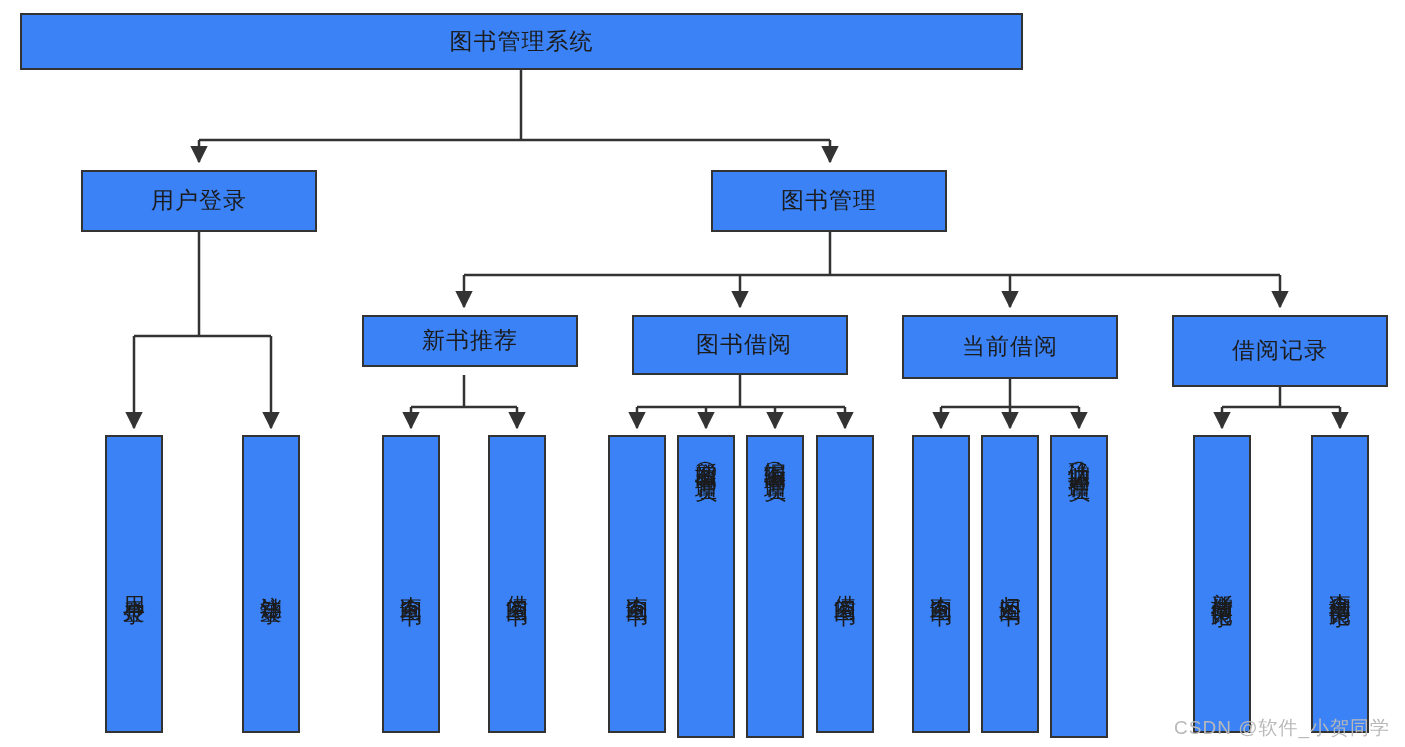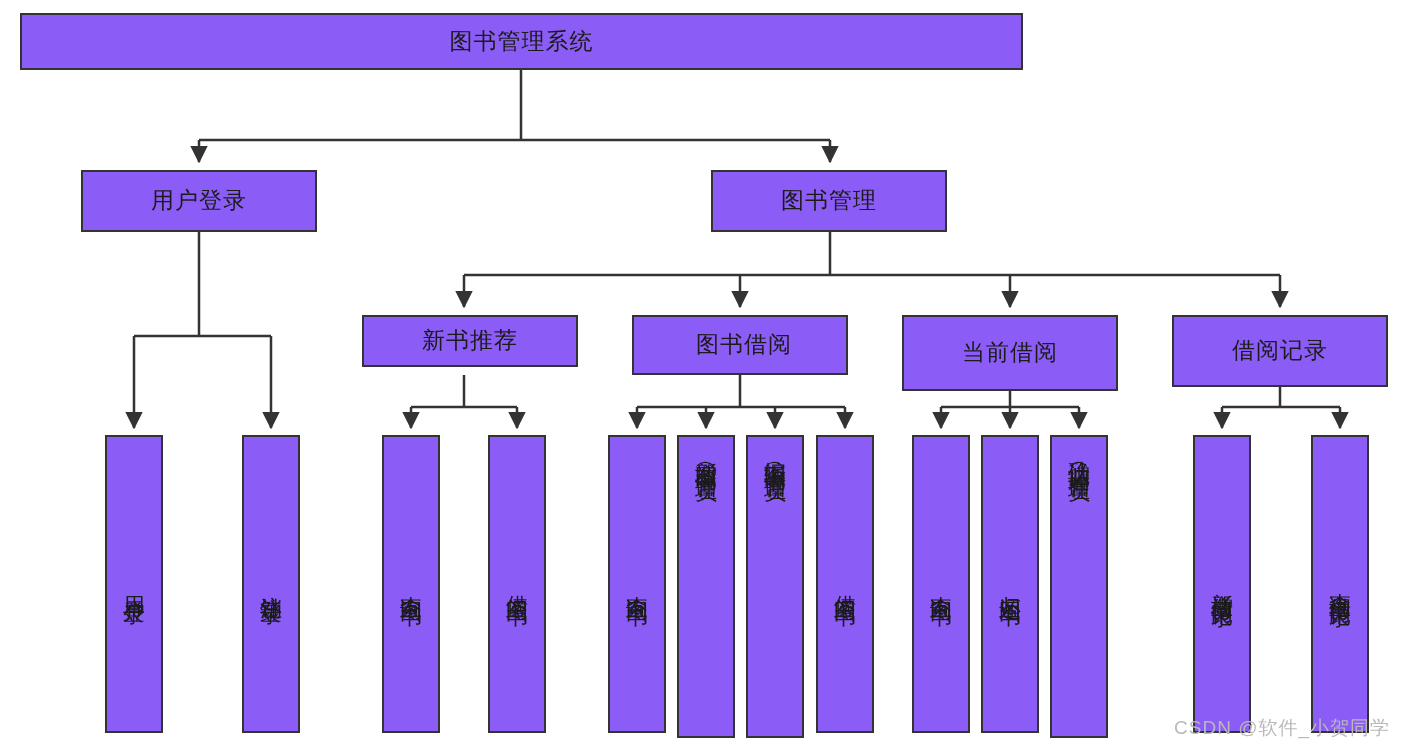--- a/index.html
+++ b/index.html
@@ -22,21 +22,21 @@
     left: 0;
     top: 0;
     width: 1405px;
     height: 747px;
     pointer-events: none;
   }
   .node {
     position: absolute;
     box-sizing: border-box;
     border: 2.5px solid #333333;
-    background: #8b5cf6;
+    background: #3b82f6;
     display: flex;
     align-items: center;
     justify-content: center;
     color: #1b1b1b;
     text-align: center;
   }
   .node.h {
     font-size: 23px;
     letter-spacing: 1px;
     line-height: 1.1;
@@ -134,21 +134,21 @@
     </g>
   </svg>
 
   <div class="node root h" style="left:20px;top:13px;width:1003px;height:57px;">图书管理系统</div>
 
   <div class="node h" style="left:81px;top:170px;width:236px;height:62px;">用户登录</div>
   <div class="node h" style="left:711px;top:170px;width:236px;height:62px;">图书管理</div>
 
   <div class="node h" style="left:362px;top:315px;width:216px;height:52px;">新书推荐</div>
   <div class="node h" style="left:632px;top:315px;width:216px;height:60px;padding-left:8px;">图书借阅</div>
-  <div class="node h" style="left:902px;top:315px;width:216px;height:76px;">当前借阅</div>
+  <div class="node h" style="left:902px;top:315px;width:216px;height:64px;">当前借阅</div>
   <div class="node h" style="left:1172px;top:315px;width:216px;height:72px;">借阅记录</div>
 
   <div class="node leaf" style="left:105px;top:435px;width:58px;height:298px;">
     <span class="leafwrap">
         <span class="vlabel">用户登录</span>
       </span>
   </div>
   <div class="node leaf" style="left:242px;top:435px;width:58px;height:298px;">
     <span class="leafwrap">
         <span class="vlabel">注销登录</span>

